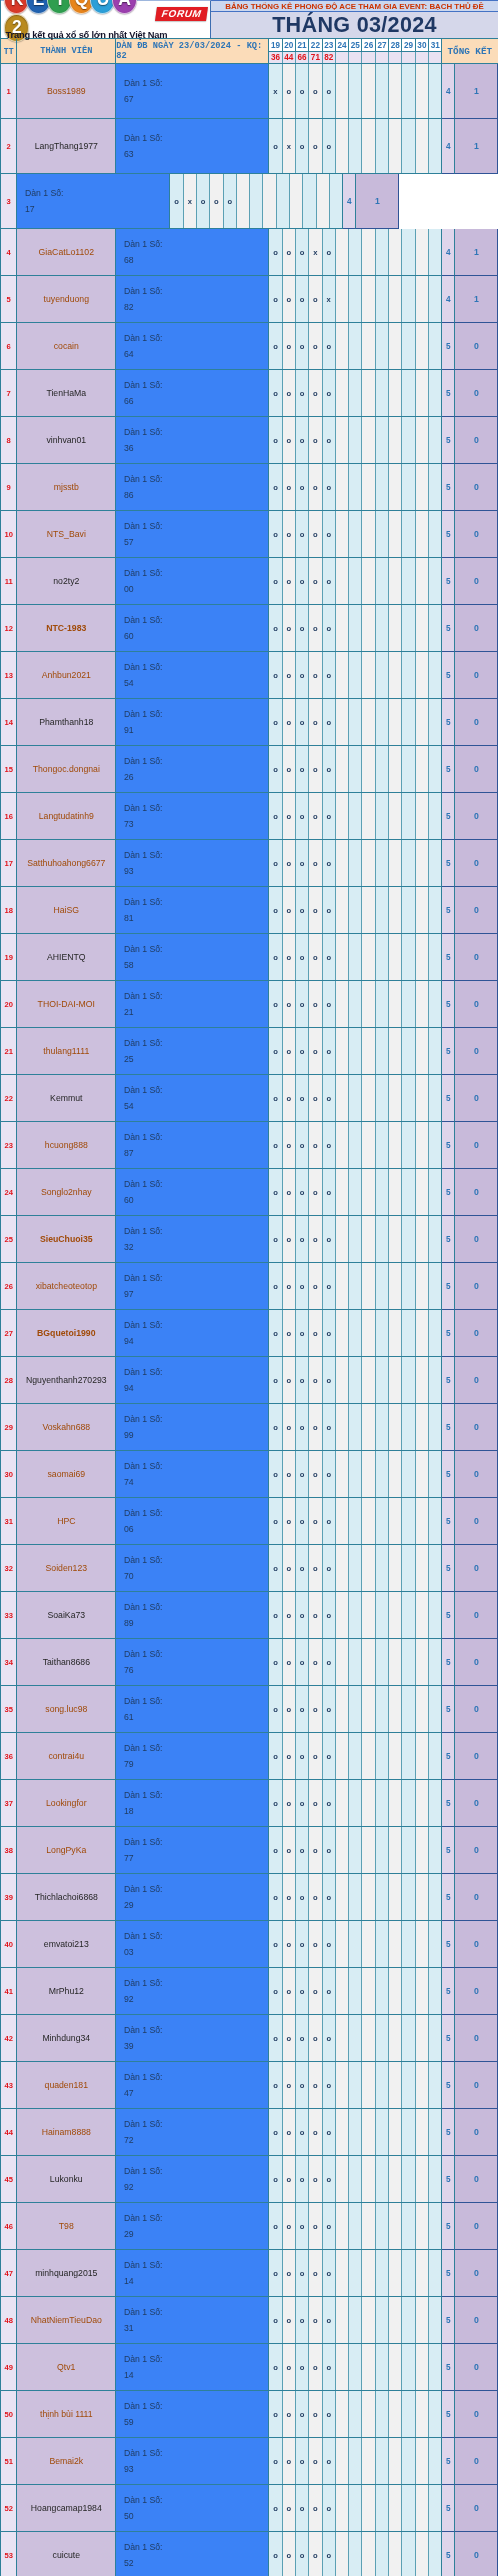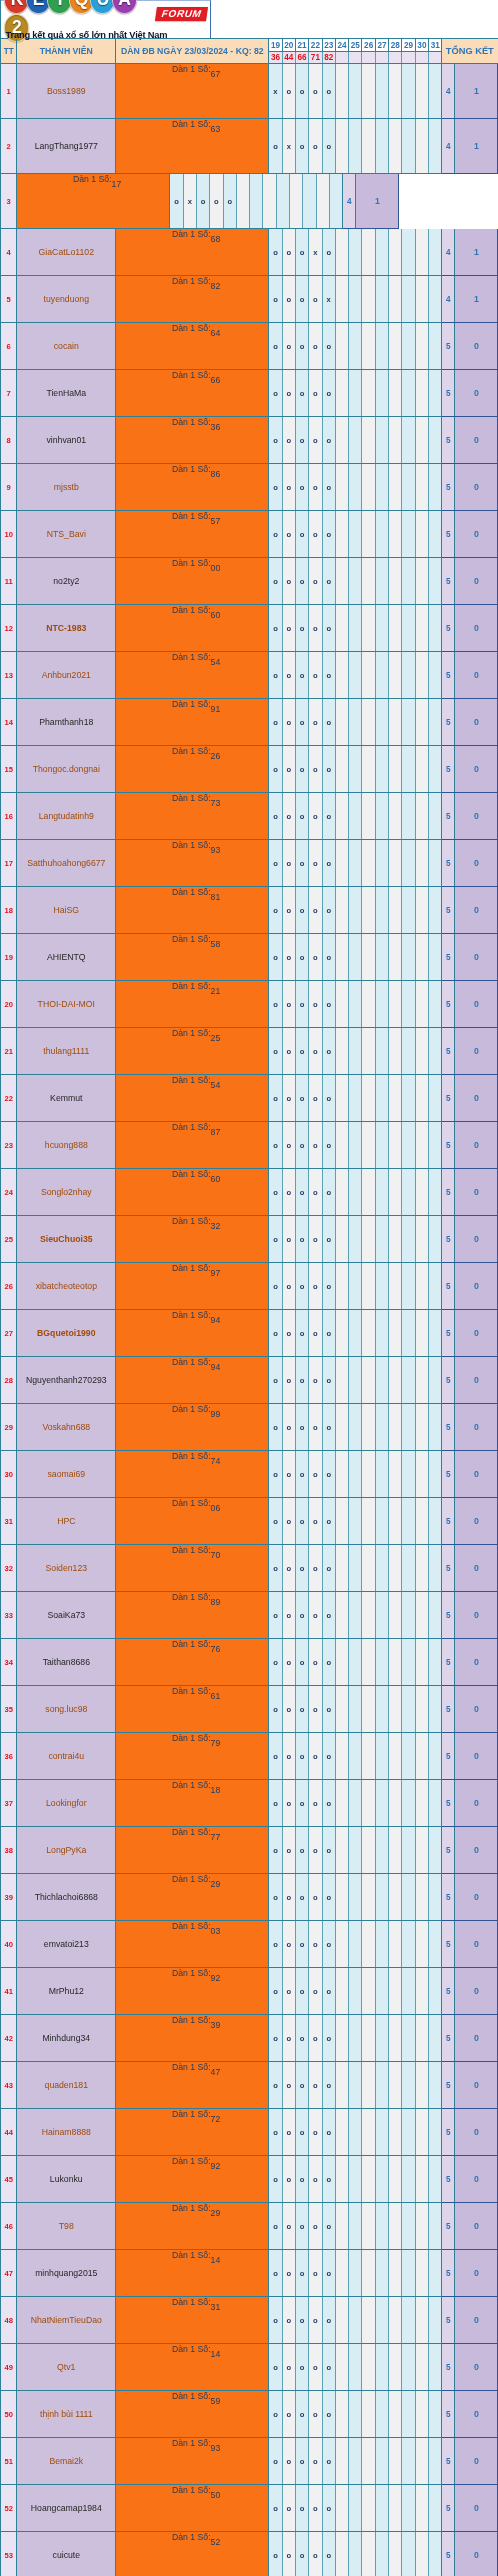--- a/index.html
+++ b/index.html
@@ -12,21 +12,21 @@
   .logo-row{display:flex;align-items:center;height:30px;padding-left:1.2px;}
   .logo-letter{display:inline-flex;align-items:center;justify-content:center;width:23px;height:26px;border-radius:50%;color:#fff;font-weight:bold;font-size:17.5px;margin-right:-3.5px;border:1.7px solid rgba(255,255,255,.65);box-shadow:0 0.6px 1.2px rgba(0,0,0,.45) inset,0 0.6px 1.2px rgba(0,0,0,.35);text-shadow:0 0.6px 1.2px rgba(0,0,0,.5);}
   .forum-badge{margin-left:5.8px;background:#e11d23;color:#fff;font-style:italic;font-weight:bold;font-size:10px;padding:1.2px 5.8px 1.7px;transform:skewX(-8deg);letter-spacing:0.6px;box-shadow:0 0.6px 1.2px rgba(0,0,0,.4);}
   .tagline{font-size:9.3px;font-weight:bold;color:#14142a;padding:1.2px 0 0 2.3px;letter-spacing:-0.2px;}
   .top-right{flex:1;display:flex;flex-direction:column;border-top:1.2px solid #4472c4;border-right:1.2px solid #2f5496;box-sizing:border-box;}
   .event-bar{height:16.3px;box-sizing:border-box;background:#cbd7ef;border-bottom:1.2px solid #4472c4;display:flex;align-items:center;justify-content:center;color:#cc3300;font-weight:bold;font-size:7.9px;}
   .month-band{flex:1;background:#d5d7ea;display:flex;align-items:center;justify-content:center;color:#1f3864;font-weight:bold;font-size:21.6px;letter-spacing:0.3px;}
 
   
   .colhead{display:flex;height:26px;background:#fbdcb9;border-top:1.2px solid #2e8099;border-bottom:1.7px solid #2e8099;box-sizing:border-box;}
-  .ch{display:flex;align-items:center;justify-content:center;color:#2e75b6;font-weight:bold;box-sizing:border-box;}
+  .ch{display:flex;align-items:center;justify-content:center;color:#2e75b6;font-weight:bold;box-sizing:border-box;font-family:Liberation Mono, monospace;}
   .ch-tt{width:16.3px;font-size:8.2px;border-right:1.2px solid #2e8099;}
   .ch-member{width:99px;font-size:8.7px;border-right:1.7px solid #2e8099;}
   .ch-dan{width:153px;font-size:8.7px;border-right:1.7px solid #2e8099;}
   .ch-days{width:173px;display:flex;flex-direction:column;box-sizing:border-box;border-right:1.7px solid #2e8099;}
   .days-row{display:flex;height:13px;}
   .day-h{flex:1;background:#ffffff;border-right:1.2px solid #2e8099;border-bottom:1.2px solid #2e8099;display:flex;align-items:center;justify-content:center;color:#2e75b6;font-weight:bold;font-size:8.2px;box-sizing:border-box;}
   .day-h:last-child{border-right:none;}
   .res-row{display:flex;flex:1;}
   .res-c{flex:1;background:#e9e2f2;border-right:0.6px solid #5ba0b4;display:flex;align-items:center;justify-content:center;color:#e0151c;font-weight:bold;font-size:8.2px;box-sizing:border-box;}
   .res-c:last-child{border-right:none;}
@@ -34,21 +34,21 @@
 
   
   .row{display:flex;height:47px;box-sizing:border-box;}
   .row.tall{height:55px;}
   .cell{box-sizing:border-box;display:flex;align-items:center;justify-content:center;border-bottom:1.7px solid #2e8099;}
   .c-tt{width:16.3px;background:#e9e3f3;color:#e0151c;font-weight:bold;font-size:7.6px;border-right:1.2px solid #2e8099;}
   .c-member{width:99px;background:#cdc0dd;border-right:1.7px solid #2e8099;font-size:8.7px;text-align:center;padding:0 1.7px;}
   .c-member.brown{color:#a04a08;}
   .c-member.black{color:#262626;}
   .c-member.bold{font-weight:bold;}
-  .c-dan{width:153px;background:#f97316;border-right:1.7px solid #2e8099;flex-direction:row;align-items:flex-start;justify-content:center;color:#1f3a5f;font-size:8.7px;padding-left:7.6px;}
+  .c-dan{width:153px;background:#3b82f6;border-right:1.7px solid #2e8099;flex-direction:column;align-items:flex-start;justify-content:center;color:#1f3a5f;font-size:8.7px;padding-left:7.6px;}
   .c-dan .num{margin-top:5.2px;}
   .c-grid{width:173px;display:flex;border-right:1.7px solid #2e8099;box-sizing:border-box;border-bottom:1.7px solid #2e8099;}
   .mark-c{flex:1;border-right:0.6px solid #5ba0b4;display:flex;align-items:center;justify-content:center;color:#1f3a5f;font-weight:bold;font-size:7.6px;box-sizing:border-box;}
   .mark-c:last-child{border-right:none;}
   .mark-c.odd{background:#d8edf4;}
   .mark-c.even{background:#f1f1f1;}
   .c-t1{width:13px;background:#ded5eb;color:#2e75b6;font-weight:bold;font-size:8.2px;border-right:1.7px solid #2e8099;border-bottom:1.7px solid #2f5496;}
   .c-t2{width:43px;background:#c8bada;color:#2e75b6;font-weight:bold;font-size:8.7px;border-right:1.2px solid #2f5496;border-bottom:1.7px solid #2f5496;}
 </style>
 </head>
@@ -56,20 +56,24 @@
 
 <div class="sheet">
 
   <div class="top">
     <div class="logo-box">
       <div class="logo-row">
         <span id="logo-letters"><span class="logo-letter" style="background: rgb(216, 58, 42);">K</span><span class="logo-letter" style="background: rgb(33, 98, 176);">E</span><span class="logo-letter" style="background: rgb(47, 158, 79);">T</span><span class="logo-letter" style="background: rgb(232, 133, 28);">Q</span><span class="logo-letter" style="background: rgb(43, 159, 216);">U</span><span class="logo-letter" style="background: rgb(155, 63, 174);">A</span><span class="logo-letter" style="background: rgb(185, 138, 31);">2</span></span>
         <span class="forum-badge">FORUM</span>
       </div>
       <div class="tagline">Trang kết quả xổ số lớn nhất Việt Nam</div>
+    </div>
+    <div class="top-right">
+      <div class="event-bar">BẢNG THỐNG KÊ PHONG ĐỘ ACE THAM GIA EVENT: BẠCH  THỦ ĐỀ</div>
+      <div class="month-band">THÁNG 03/2024</div>
     </div>
   </div>
 
   <div class="colhead">
     <div class="ch ch-tt">TT</div>
     <div class="ch ch-member">THÀNH VIÊN</div>
     <div class="ch ch-dan">DÀN ĐB NGÀY 23/03/2024 - KQ: 82</div>
     <div class="ch-days">
       <div class="days-row" id="days-row">
           <div class="day-h">19</div>

